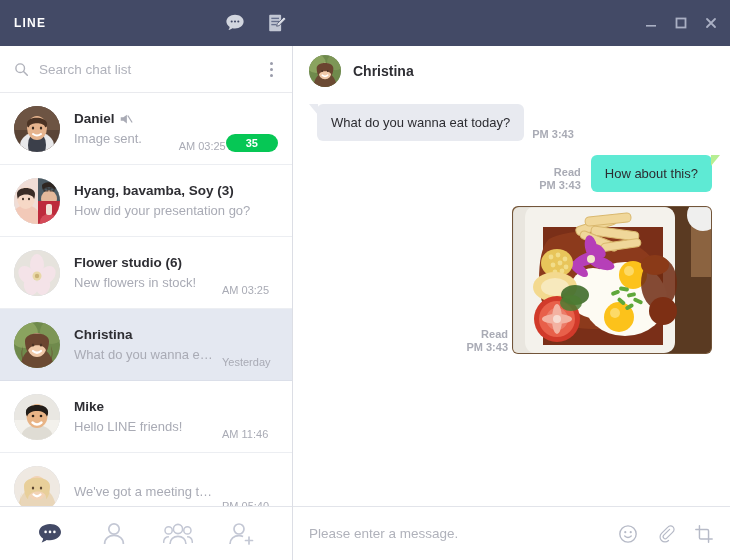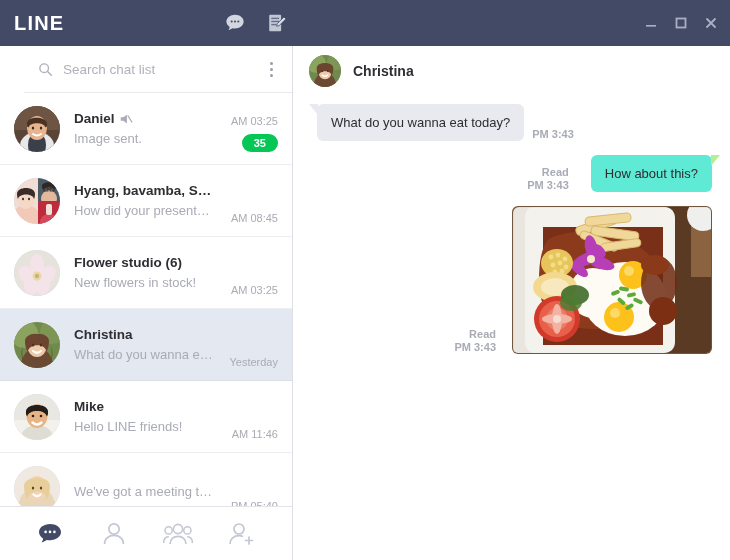--- a/index.html
+++ b/index.html
@@ -18,21 +18,21 @@
 
   
   .titlebar {
     height: 46px; flex: 0 0 46px;
     background: #434a66;
     display: flex; align-items: center;
     position: relative;
   }
   .logo {
     color: #ffffff;
-    font-size: 20px;
+    font-size: 12px;
     font-weight: bold;
     letter-spacing: 1.2px;
     margin-left: 14px;
     font-family: "Liberation Sans", sans-serif;
   }
   .title-icons {
     position: absolute;
     left: 224px; top: 0; height: 46px;
     display: flex; align-items: center; gap: 20px;
   }
@@ -54,21 +54,20 @@
     border-right: 1px solid #dcdee5;
     display: flex; flex-direction: column;
     min-height: 0;
   }
   .searchbar {
     height: 47px; flex: 0 0 47px;
     display: flex; align-items: center;
     padding: 0 12px 0 14px;
     border-bottom: 1px solid #e9eaee;
     position: relative;
-    margin-left: 24px;
   }
   .search-icon { width: 15px; height: 15px; flex: 0 0 15px; margin-right: 10px; }
   .search-input {
     border: 0; outline: 0; flex: 1 1 auto;
     font-size: 13.5px; color: #3a3a3a;
     font-family: "Liberation Sans", sans-serif;
     background: transparent;
   }
   .search-input::placeholder { color: #b0b2bb; }
   .kebab {
@@ -99,29 +98,29 @@
   .row-name {
     font-size: 13.5px; font-weight: bold; color: #2e2e33;
     white-space: nowrap; overflow: hidden; text-overflow: ellipsis;
   }
   .mute-icon { width: 14px; height: 14px; margin-left: 4px; flex: 0 0 14px; }
   .row-msg {
     font-size: 13px; color: #a9abb5; margin-top: 5px;
     white-space: nowrap; overflow: hidden; text-overflow: ellipsis;
   }
   .row-right {
-    flex: 0 0 auto; display: flex; flex-direction: column;
-    align-items: flex-end; justify-content: flex-end;
+    flex: 0 0 auto; display: flex; flex-direction: row;
+    align-items: flex-end; justify-content: space-between;
     min-width: 56px; height: 46px;
   }
   .row-time { font-size: 11px; color: #a9abb5; white-space: nowrap; }
   .badge {
     margin-top: 7px; background: #06c755; color: #fff;
     font-size: 11px; font-weight: bold;
-    border-radius: 10px; padding: 2px 12px; min-width: 26px;
+    border-radius: 10px; padding: 2px 20px; min-width: 26px;
     text-align: center; line-height: 14px;
   }
 
   .sidefooter {
     height: 54px; flex: 0 0 54px;
     border-top: 1px solid #e2e4ea;
     display: flex; align-items: center;
     justify-content: space-around;
     padding: 0 18px;
     background: #fff;
@@ -173,21 +172,21 @@
     content: ""; position: absolute;
     right: -8px; top: 0;
     border-left: 9px solid #b7ee92;
     border-bottom: 11px solid transparent;
   }
   .meta {
     font-size: 11px; color: #a9abb5; line-height: 13px;
     white-space: nowrap;
     font-weight: bold;
   }
-  .meta.left  { margin-right: 16px; text-align: right; }
+  .meta.left  { margin-right: 4px; text-align: right; }
   .meta.right { margin-left: 8px; }
   .meta .read { display: block; }
 
   .photo {
     width: 200px; height: 148px;
     border-radius: 6px; overflow: hidden;
     display: block; background: #7a5b3e;
     border: 1px solid rgba(0,0,0,.06);
   }
   .photo svg { display: block; }
@@ -328,23 +327,20 @@
               <rect x="24" y="23" width="22" height="23" fill="#bd2b3c"></rect>
               <ellipse cx="35" cy="44" rx="9" ry="8" fill="#d44a58"></ellipse>
               <rect x="32" y="26" width="6" height="11" rx="2" fill="#f2e3d8"></rect>
             </svg>
           </div>
           <div class="row-mid">
             <div class="row-top">
               <span class="row-name">Hyang, bavamba, Soy (3)</span>
             </div>
             <div class="row-msg">How did your presentation go?</div>
-          </div>
-          <div class="row-right">
-            <span class="row-time">AM 08:45</span>
           </div>
         </div>
 
         <div class="chat-row">
           <div class="avatar">
             <svg viewBox="0 0 46 46" width="46" height="46">
               <rect width="46" height="46" fill="#e6e3dd"></rect>
               <g fill="#f4e3e8">
                 <ellipse cx="23" cy="15" rx="7" ry="11"></ellipse>
                 <ellipse cx="13" cy="25" rx="7.5" ry="10" transform="rotate(-40 13 25)"></ellipse>
@@ -595,16 +591,40 @@
                 <ellipse cx="142" cy="58" rx="14" ry="10" fill="#8a3a18"></ellipse>
                 <ellipse cx="150" cy="104" rx="14" ry="14" fill="#7d2f14"></ellipse>
                 <rect x="0" y="0" width="200" height="148" rx="6" fill="none" stroke="rgba(0,0,0,.08)" stroke-width="1"></rect>
               </g>
             </svg>
           </div>
         </div>
 
       </div>
 
+      <div class="composer">
+        <input class="msg-input" type="text" placeholder="Please enter a message." style="">
+        <div class="composer-icons">
+          <span class="cicon">
+            <svg viewBox="0 0 22 22" width="20" height="20">
+              <circle cx="11" cy="11" r="9" fill="none" stroke="#b6bac7" stroke-width="1.5"></circle>
+              <circle cx="8" cy="9" r="1.2" fill="#b6bac7"></circle>
+              <circle cx="14" cy="9" r="1.2" fill="#b6bac7"></circle>
+              <path d="M7.4 13.2q3.6 3.2 7.2 0" fill="none" stroke="#b6bac7" stroke-width="1.5" stroke-linecap="round"></path>
+            </svg>
+          </span>
+          <span class="cicon">
+            <svg viewBox="0 0 22 22" width="20" height="20">
+              <path d="M15.6 6.2l-7.3 7.3a2.6 2.6 0 103.7 3.7l7.6-7.6a4.4 4.4 0 10-6.2-6.2L5.5 11.3a6.2 6.2 0 108.8 8.8" fill="none" stroke="#b6bac7" stroke-width="1.5" stroke-linecap="round" transform="scale(0.88) translate(1.4,0.5)"></path>
+            </svg>
+          </span>
+          <span class="cicon">
+            <svg viewBox="0 0 22 22" width="20" height="20">
+              <path d="M6 2v13a1.5 1.5 0 001.5 1.5H20" fill="none" stroke="#b6bac7" stroke-width="1.6" stroke-linecap="round"></path>
+              <path d="M2 6h12.5A1.5 1.5 0 0116 7.5V20" fill="none" stroke="#b6bac7" stroke-width="1.6" stroke-linecap="round"></path>
+            </svg>
+          </span>
+        </div>
+      </div>
 
     </div>
   </div>
 </div>
 
 </body></html>

